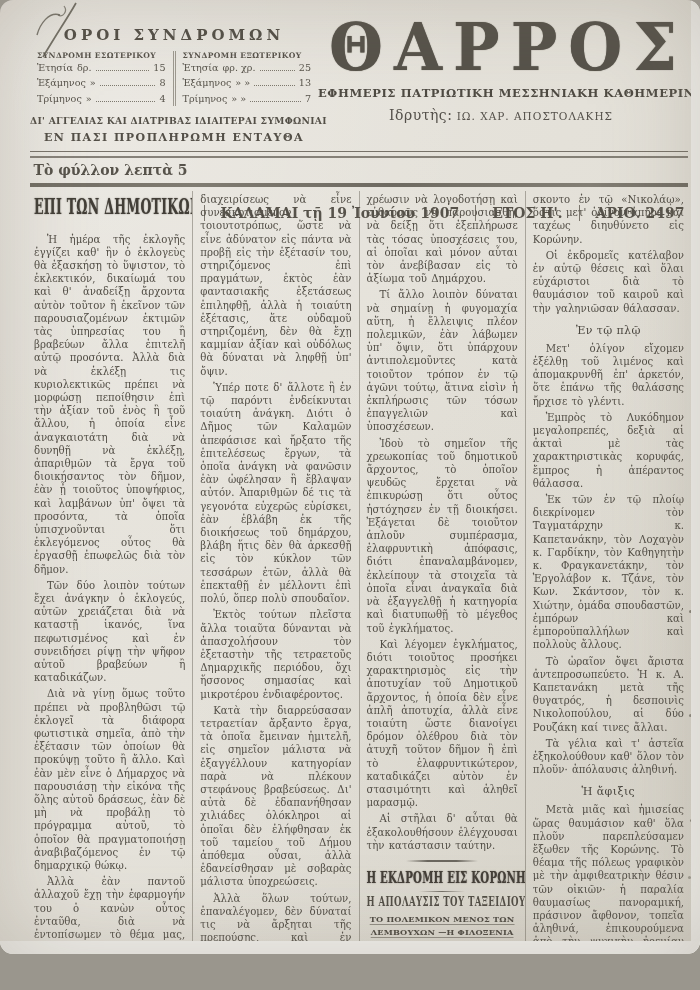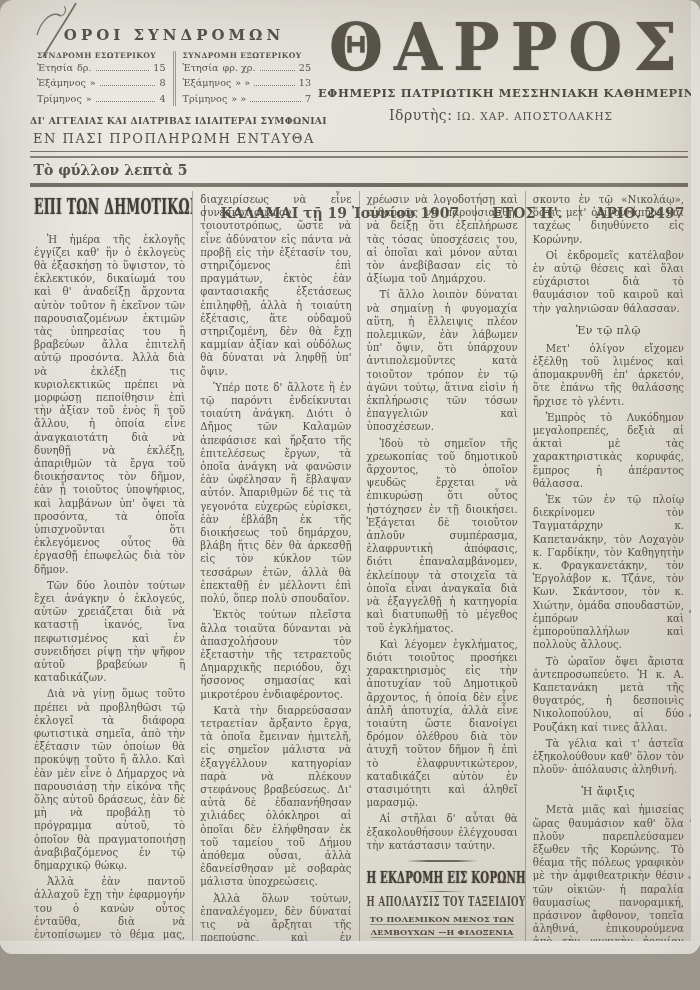--- a/index.html
+++ b/index.html
@@ -24,21 +24,21 @@
   .terms-cols{display:flex;margin-top:7px;text-align:left;}
   .terms-col{flex:1;padding:0 7px;}
   .terms-col.right{border-left:3px double rgba(92,87,77,.55);}
   .terms-head{font-size:7.6px;font-weight:bold;text-align:left;letter-spacing:.4px;
     color:#56524a;white-space:nowrap;}
   .terms-row{display:flex;align-items:baseline;font-size:9.6px;line-height:1.6;color:#56524a;}
   .terms-row .unit{margin-left:4px;}
   .terms-row .leader{flex:1;border-bottom:1px dotted rgba(97,92,81,.8);margin:0 4px 2px;}
   .terms-note1{font-size:9.2px;font-weight:bold;margin-top:9px;letter-spacing:.3px;
     white-space:nowrap;color:#534f47;}
-  .terms-note2{font-size:13px;font-weight:normal;margin-top:5px;letter-spacing:1.5px;color:#534f47;}
+  .terms-note2{font-size:11px;font-weight:bold;margin-top:5px;letter-spacing:1.5px;color:#534f47;}
 
   .masthead{position:absolute;left:318px;top:14px;width:366px;text-align:center;}
   .masthead-title{font-size:62px;line-height:1.05;font-weight:bold;letter-spacing:11px;
     text-indent:11px;color:#56524a;transform:scaleY(1.04);transform-origin:top center;
     text-shadow:0 0 1px rgba(86,82,74,.8);}
   .masthead-sub{font-size:11.5px;font-weight:bold;letter-spacing:.6px;margin-top:7px;
     color:#4f4b43;white-space:nowrap;}
   .masthead-founder{font-size:10.5px;margin-top:7px;letter-spacing:1px;color:#54504a;}
   .masthead-founder .lbl{font-size:14px;letter-spacing:.5px;}
 

